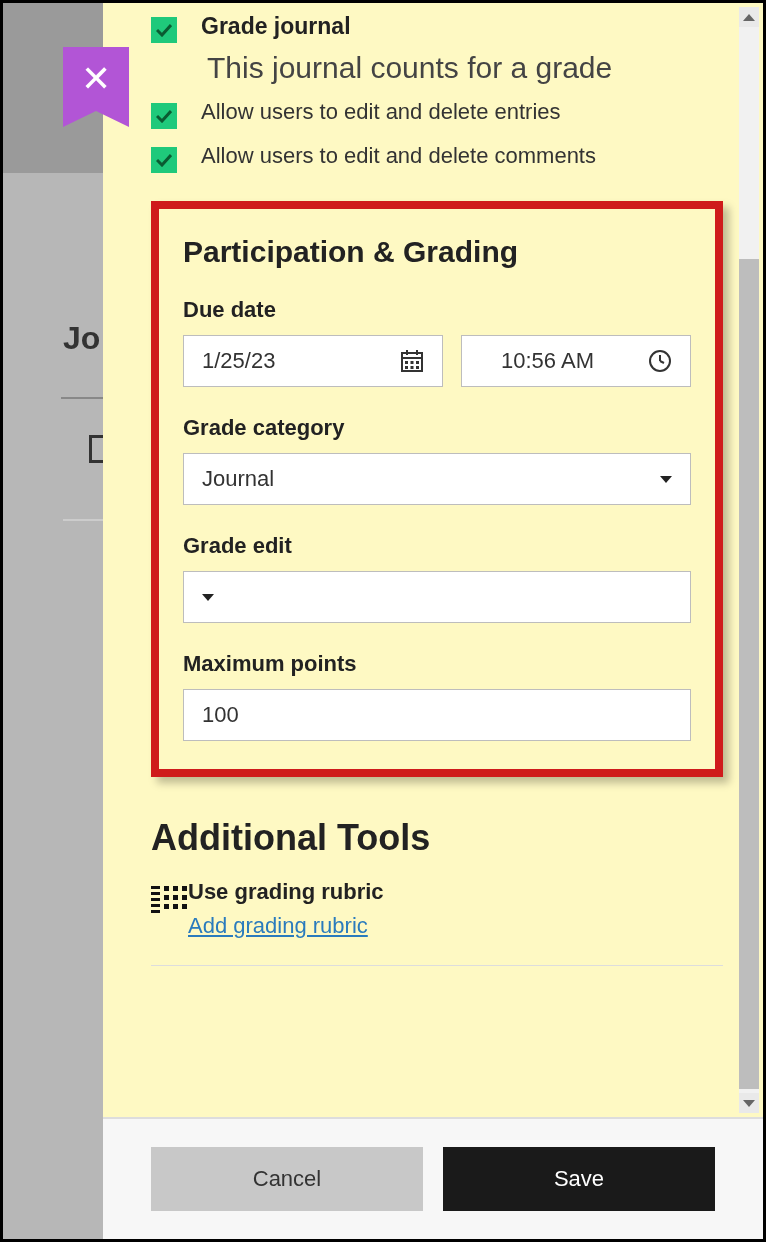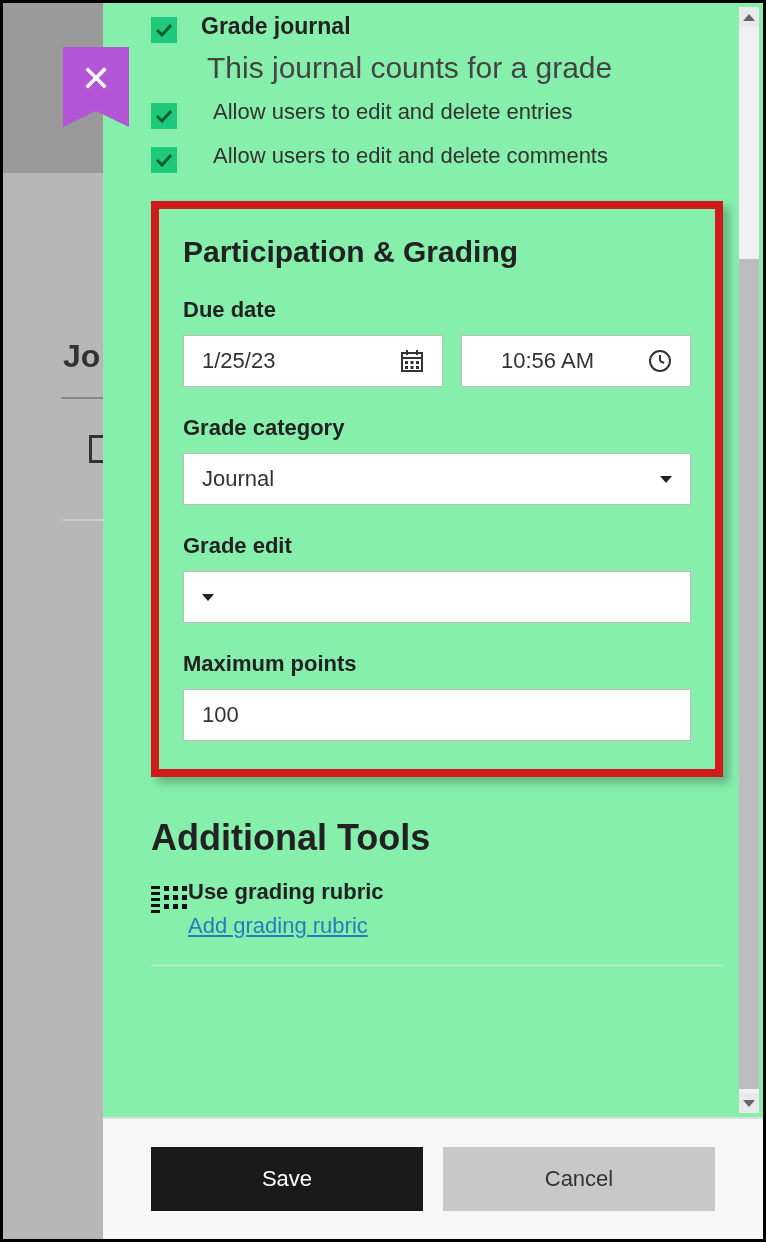--- a/index.html
+++ b/index.html
@@ -17,33 +17,33 @@
   
   .bg-dim {
     position:absolute; left:0; top:0; width:110px; height:100%;
     background:#9a9a9a;
   }
   .bg-dim2 {
     position:absolute; left:0; top:170px; width:110px; height:1072px;
     background:#b7b7b7;
   }
   .bg-jo {
-    position:absolute; left:60px; top:335px;
+    position:absolute; left:60px; top:317px;
     font-size:32px; font-weight:600; color:#333;
     pointer-events:none;
   }
   .bg-line1 { position:absolute; left:58px; top:394px; width:50px; height:2px; background:#888; }
   .bg-icon { position:absolute; left:86px; top:432px; width:22px; height:28px; border:3px solid #333; }
   .bg-line2 { position:absolute; left:60px; top:516px; width:50px; height:2px; background:#ccc; }
 
   
   .panel {
     position:absolute;
     left:100px; top:0; right:0; bottom:0;
-    background:#86efac;
+    background:#fef9c3;
     display:flex; flex-direction:column;
   }
 
   .panel-scroll {
     flex:1 1 auto;
     overflow:hidden;
     padding: 10px 40px 0 48px;
     position:relative;
   }
 
@@ -91,21 +91,21 @@
   .checkbox {
     flex:0 0 auto;
     width:26px; height:26px;
     background:#1fc97b;
     display:flex; align-items:center; justify-content:center;
     margin-top:4px;
   }
   .checkbox svg { width:16px; height:14px; }
   .check-label { font-size:23px; font-weight:700; color:#222; }
   .check-sub   { font-size:30px; color:#444; margin-left:56px; margin-bottom:14px; }
-  .check-plain .check-label { font-weight:400; font-size:22px; color:#333;margin-left:12px; }
+  .check-plain .check-label { font-weight:400; font-size:22px; color:#333; }
   .check-plain { margin-bottom:14px; }
 
   
   .red-box {
     border:8px solid #cf1b1b;
     padding: 26px 24px 16px 24px;
     margin-top:28px;
     box-shadow: 6px 6px 8px rgba(0,0,0,0.25);
   }
   .section-title {
@@ -318,17 +318,17 @@
             <div class="arrow-up"></div>
           </div>
         <div class="down">
             <div class="arrow-down"></div>
           </div>
       </div>
 
     </div>
 
     <div class="footer">
+      <div class="btn btn-cancel">Cancel</div>
       <div class="btn btn-save">Save</div>
-      <div class="btn btn-cancel">Cancel</div>
     </div>
   </div>
 </div>
 
 </body></html>

